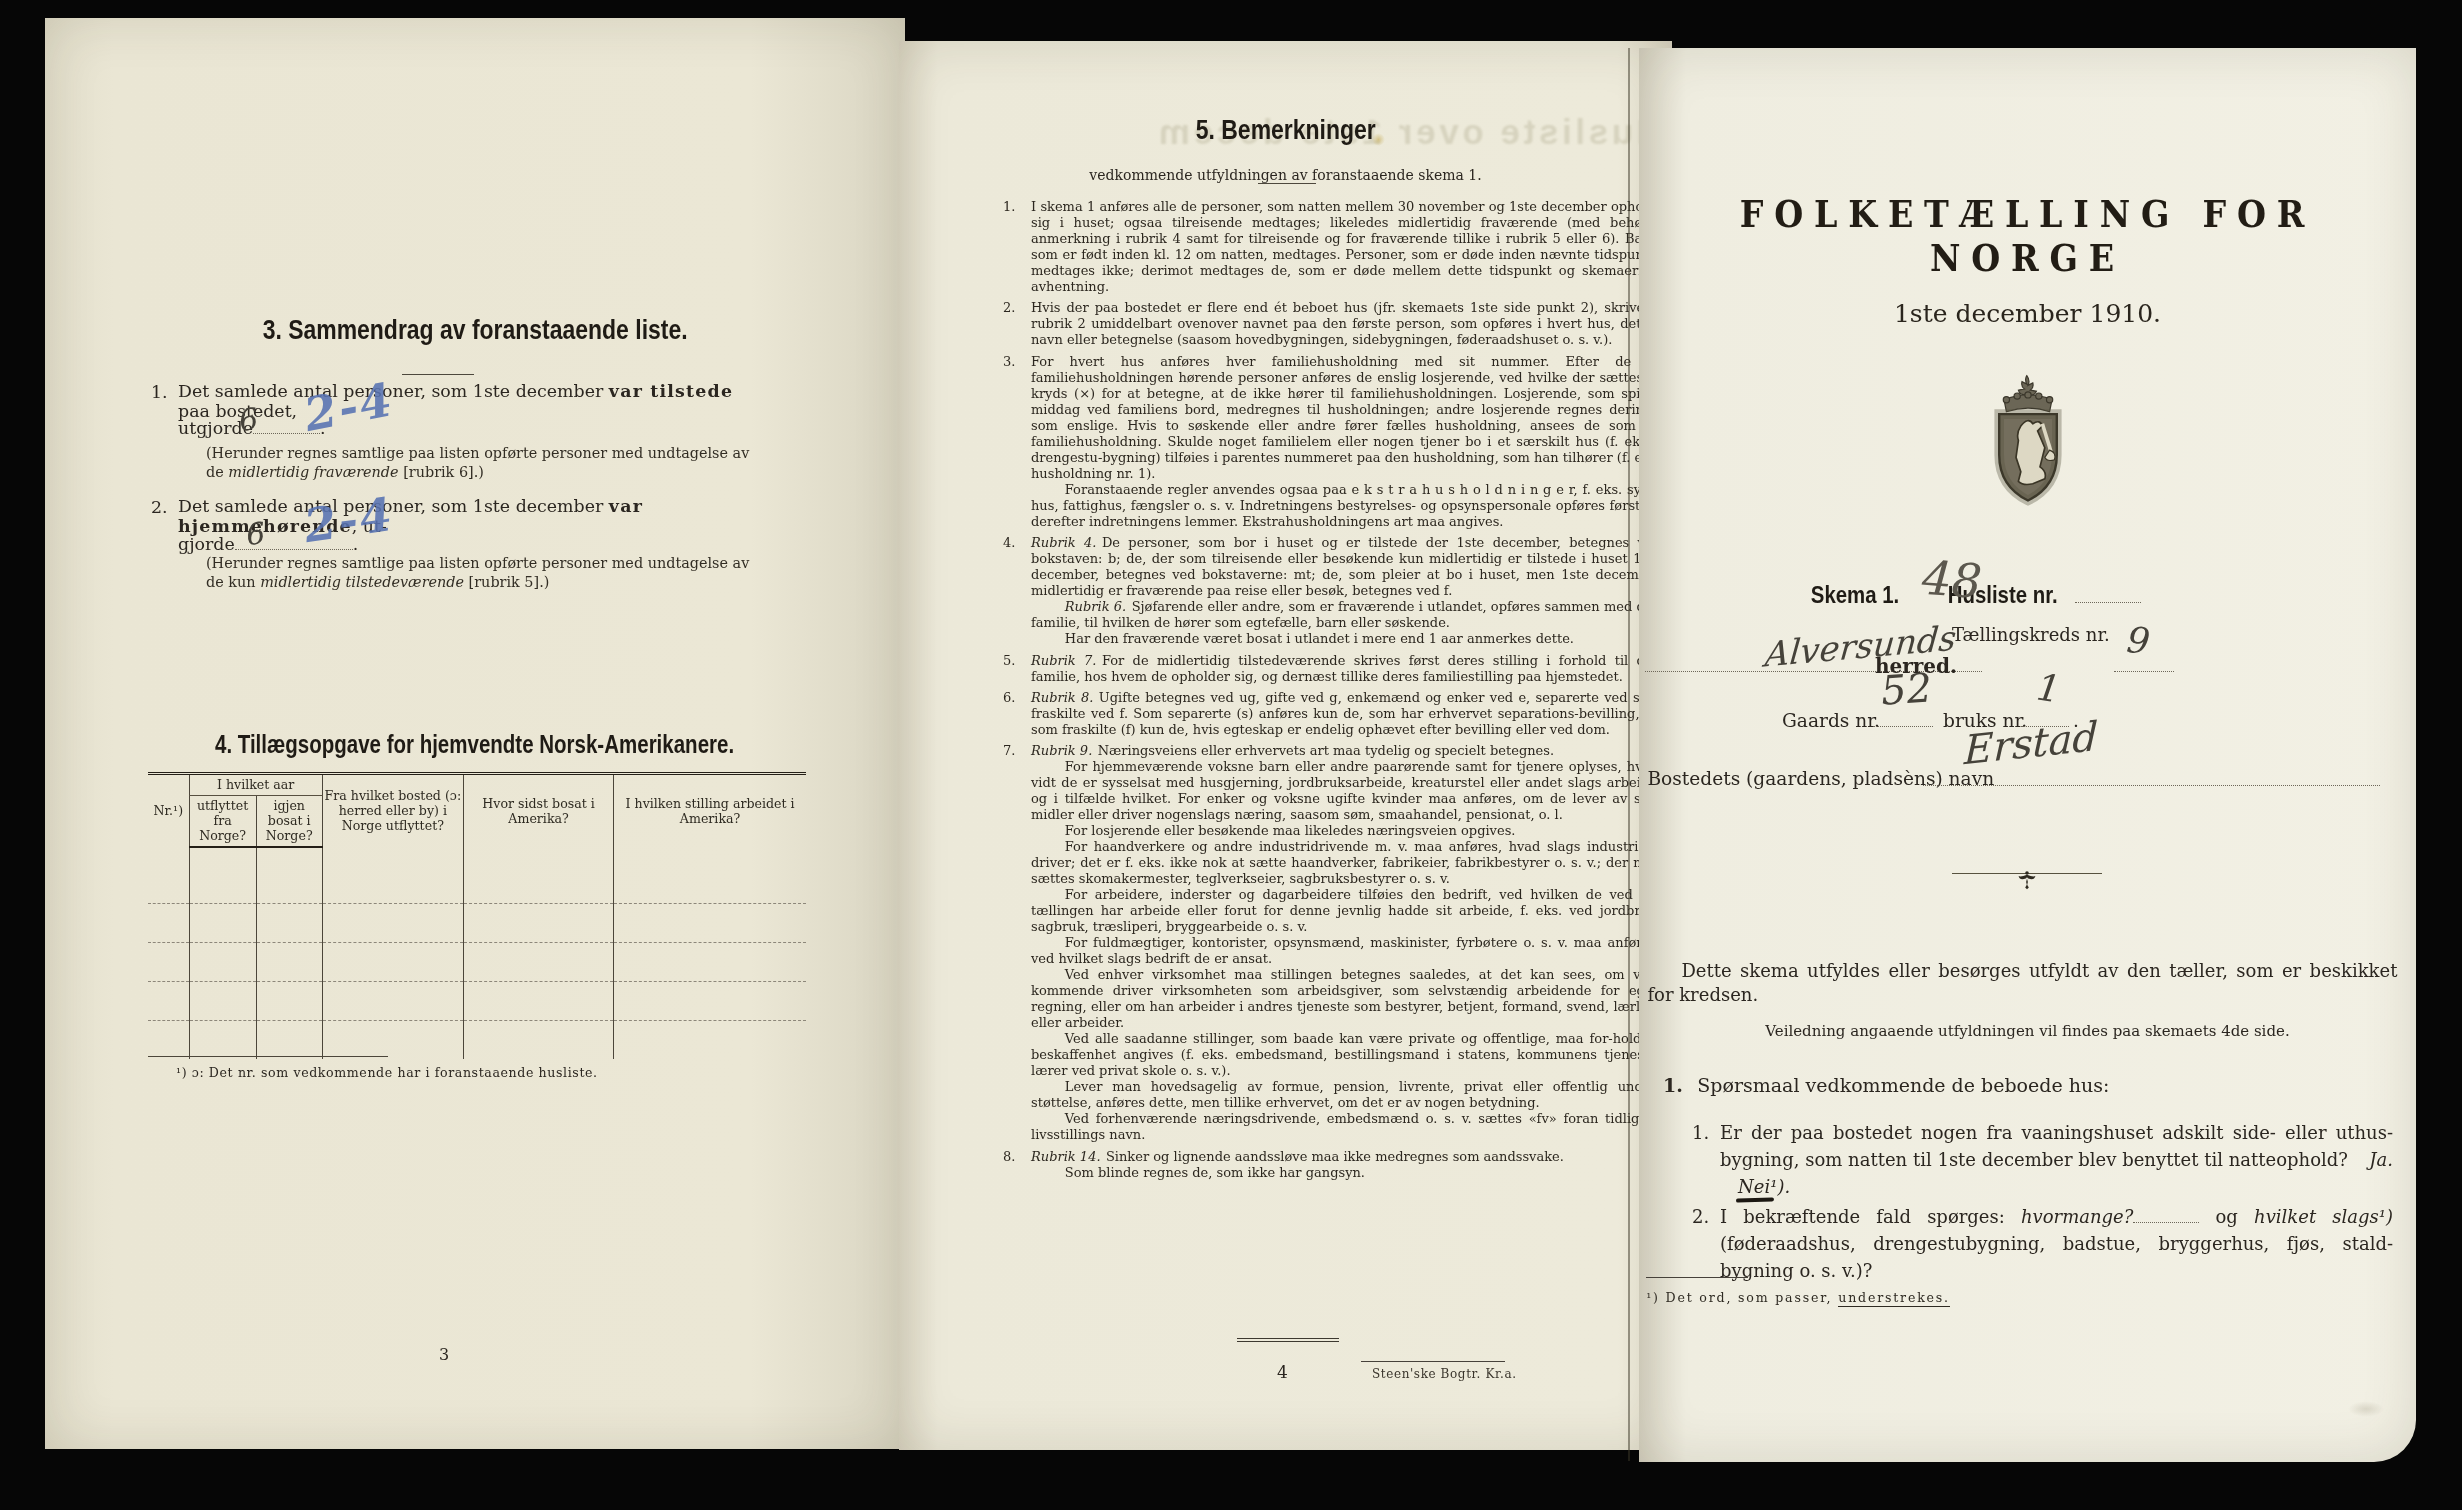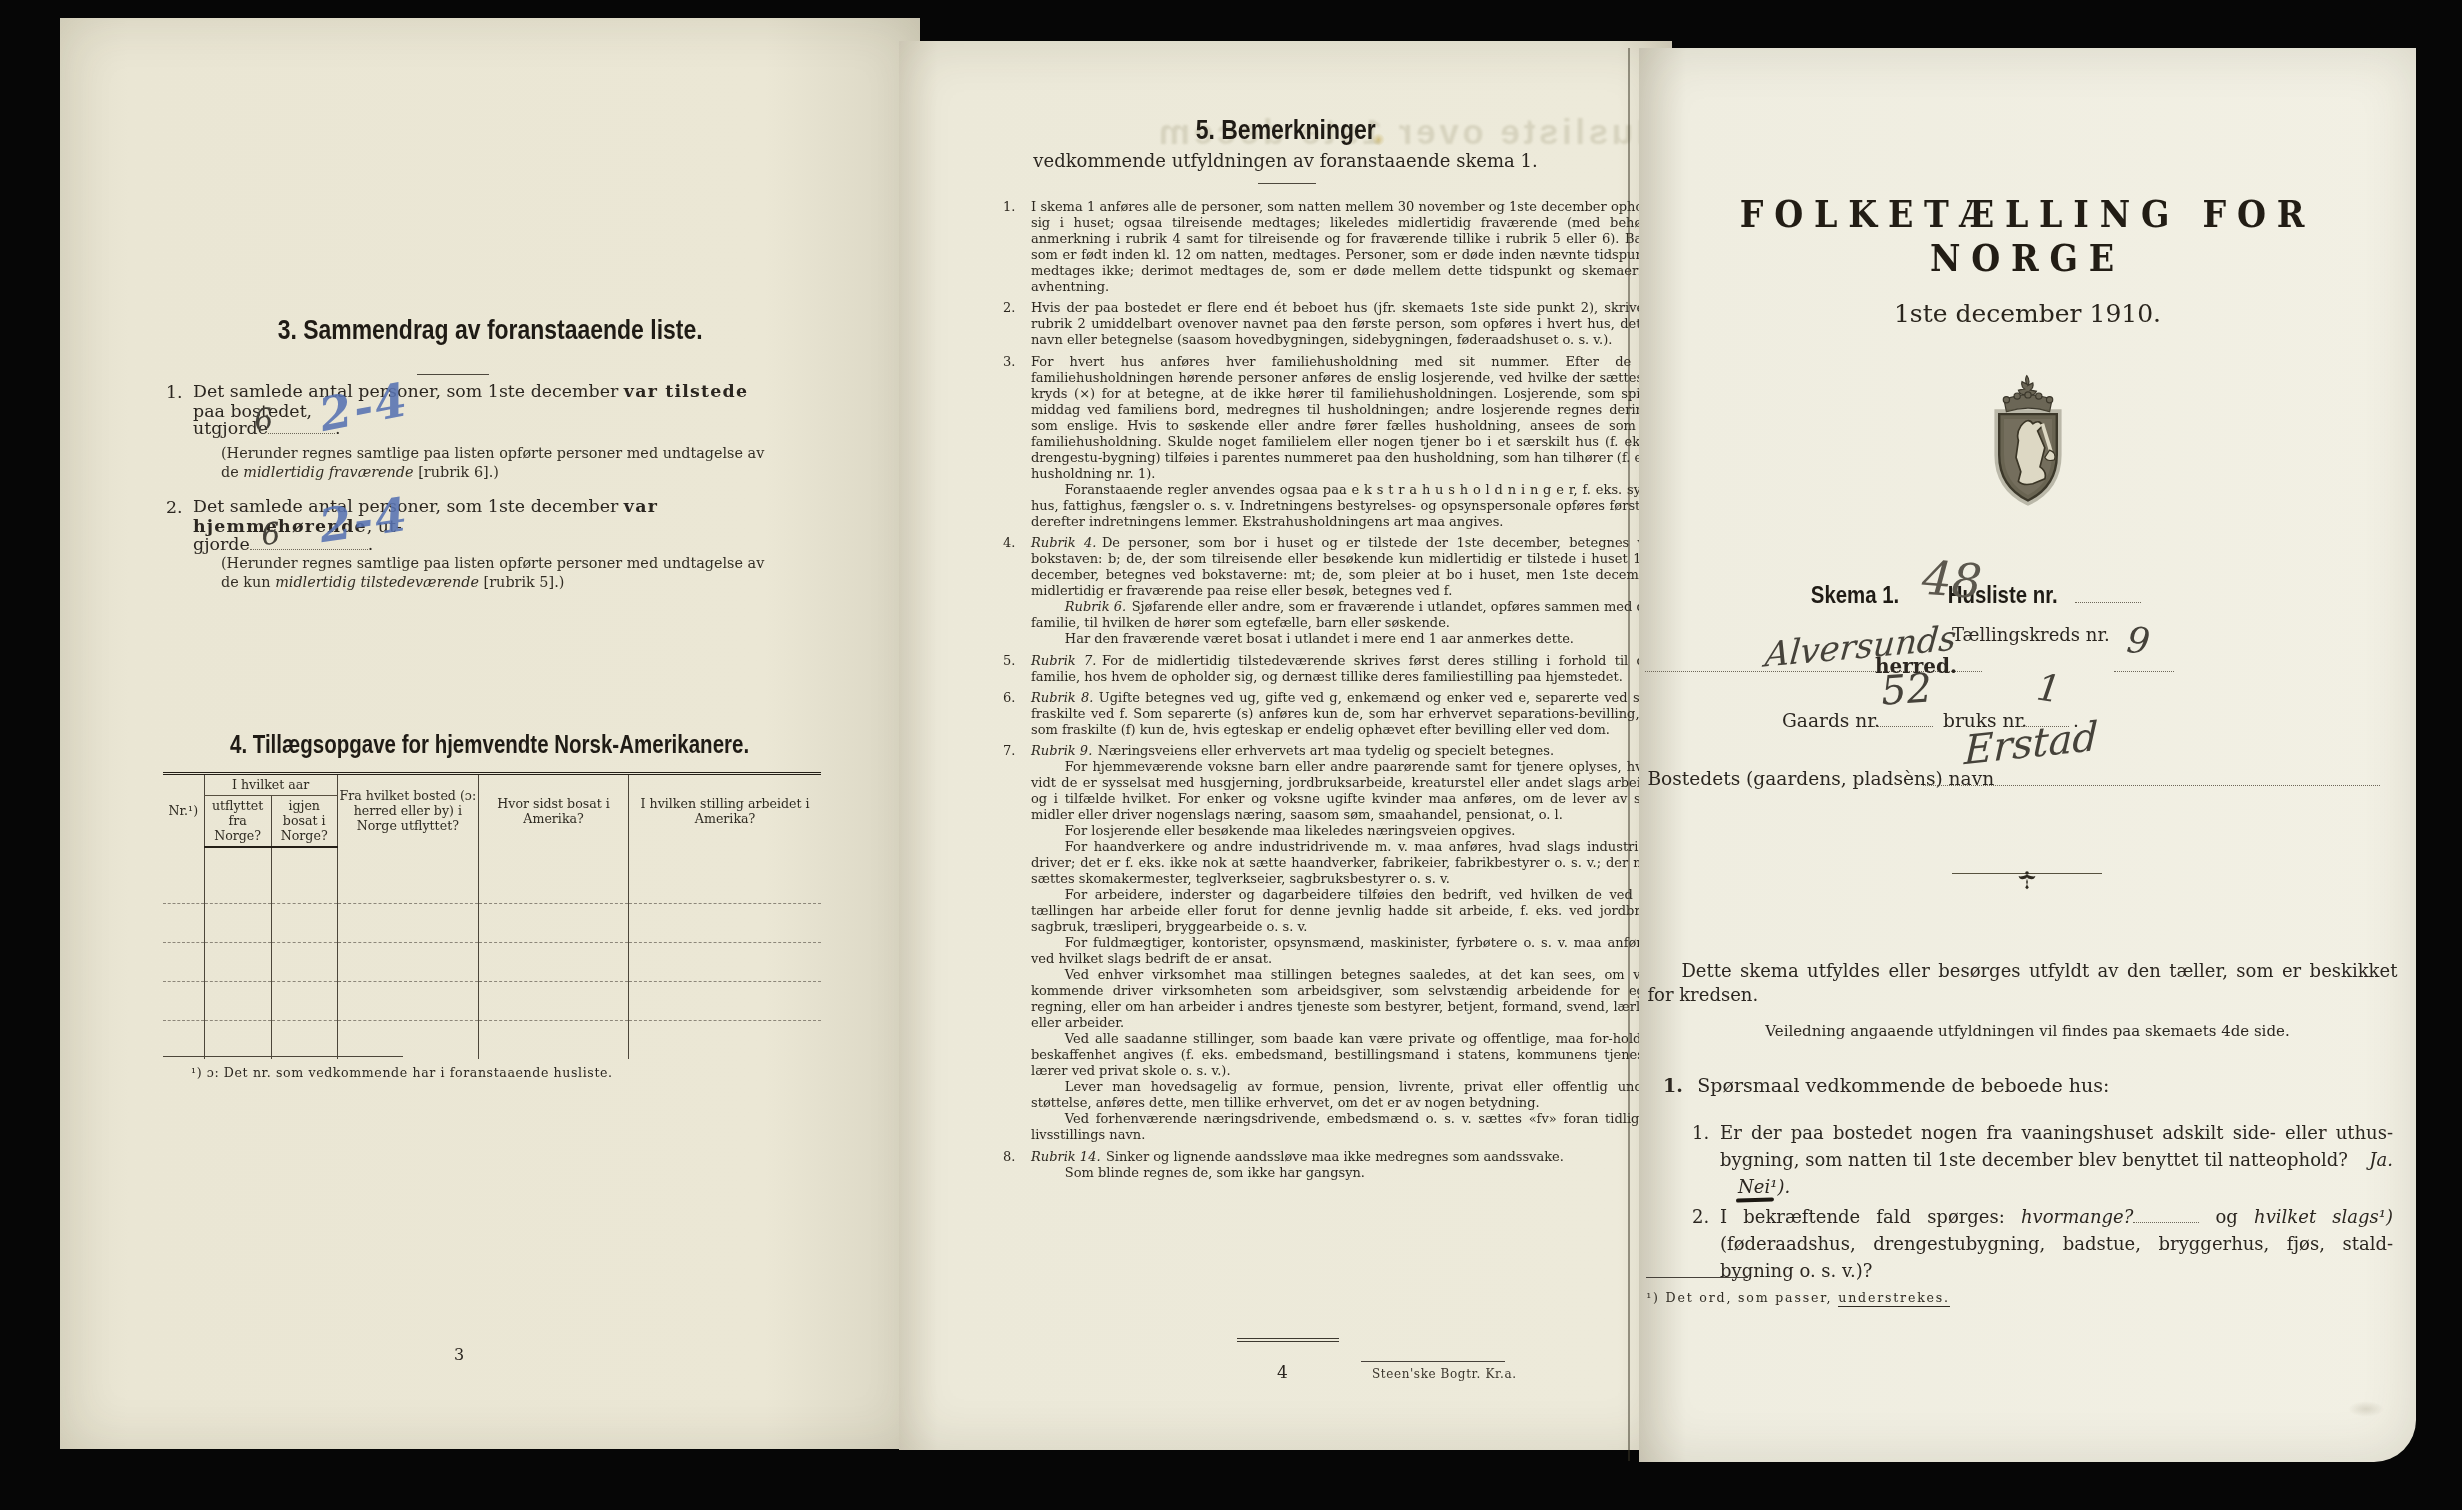--- a/index.html
+++ b/index.html
@@ -1,19 +1,19 @@
 <!DOCTYPE html>
 <html style="font-size:9.6px"><head>
 <meta charset="utf-8">
 <style>
   html,body{margin:0;padding:0;background:#060606;}
   #stage{position:relative;width:2462px;height:1510px;background:#060606;overflow:hidden;
          font-family:"DejaVu Serif","Liberation Serif",serif;color:#2b2620;}
   .page{position:absolute;box-shadow:inset 0 0 54px rgba(60,50,20,.14);}
-  #left-page{left:60px;top:18px;width:860px;height:1431px;
+  #left-page{left:45px;top:18px;width:860px;height:1431px;
     background:linear-gradient(90deg,#e3dfcc 0%,#eae6d4 8%,#ebe7d5 82%,#d9d5c2 100%);}
   #middle-page{left:855px;top:41px;width:773px;height:1409px;
     background:linear-gradient(90deg,#ddd8c6 0%,#ece9d9 5%,#edeada 93%,#dcd7c5 100%);margin-left:44px;}
   #right-page{left:1639px;top:48px;width:777px;height:1414px;border-bottom-right-radius:42px;
     background:linear-gradient(90deg,#d8d4c4 0%,#efede0 6%,#f2f0e4 100%);}
   .abs{position:absolute;}
   .center{text-align:center;}
   .cond{font-family:"Liberation Sans",sans-serif;font-weight:bold;display:inline-block;
         transform:scaleX(.82);transform-origin:center;color:#1f1b15;}
   .serif-b{font-weight:bold;}
@@ -162,21 +162,21 @@
     <div class="abs" style="left:394px;top:1327px;font-size:16px;">3</div>
   </div>
 
   <div class="page" id="middle-page">
 
     <div class="ghost" style="left:12px;top:71px;width:751px;">Husliste over        1ste decem</div>
 
     <div class="abs center" style="left:0;top:73px;width:100%;">
       <span class="cond" style="font-size:28px;">5.  Bemerkninger</span>
     </div>
-    <div class="abs center" style="left:0;top:109px;width:100%;font-size:18px;">vedkommende utfyldningen av foranstaaende skema 1.</div>
+    <div class="abs center" style="left:0;top:126px;width:100%;font-size:14px;">vedkommende utfyldningen av foranstaaende skema 1.</div>
     <div class="abs" style="left:359px;top:142px;width:58px;border-top:1.8px solid #4d483d;"></div>
 
     <div class="abs" id="mp-list" style="left:132px;top:158px;">
 
       <div class="mitem">
         <span class="inum">1.</span>
         <p class="para first"><span class="rlead"></span><span>I skema 1 anføres alle de personer, som natten mellem 30 november og 1ste december opholdt sig i huset; ogsaa tilreisende medtages; likeledes midlertidig fraværende (med behørig anmerkning i rubrik 4 samt for tilreisende og for fraværende tillike i rubrik 5 eller 6). Barn, som er født inden kl. 12 om natten, medtages.  Personer, som er døde inden nævnte tidspunkt, medtages ikke; derimot medtages de, som er døde mellem dette tidspunkt og skemaernes avhentning.</span></p>
       </div>
 
       <div class="mitem">

